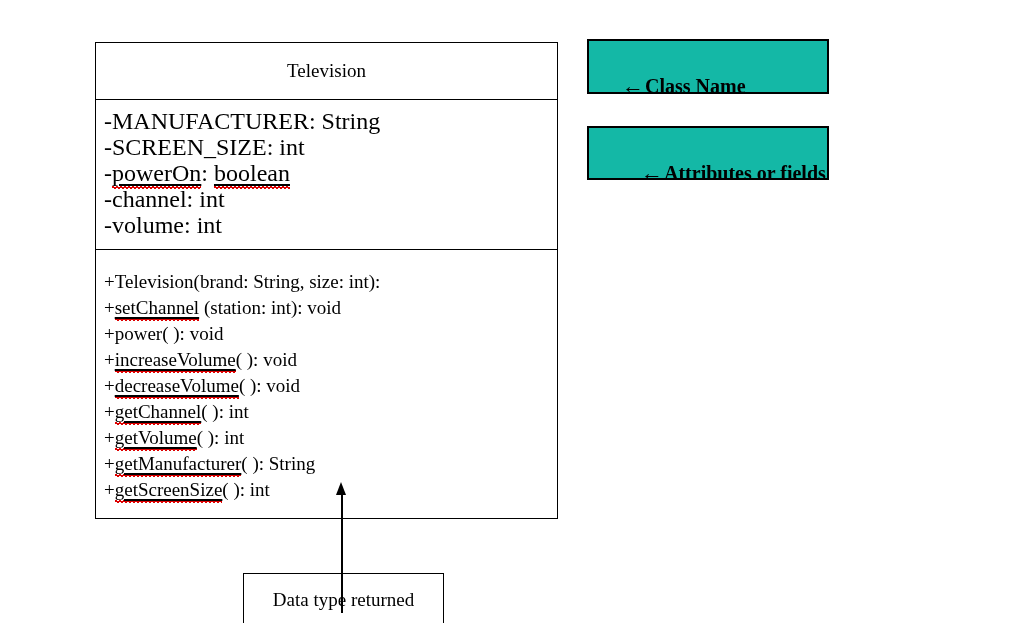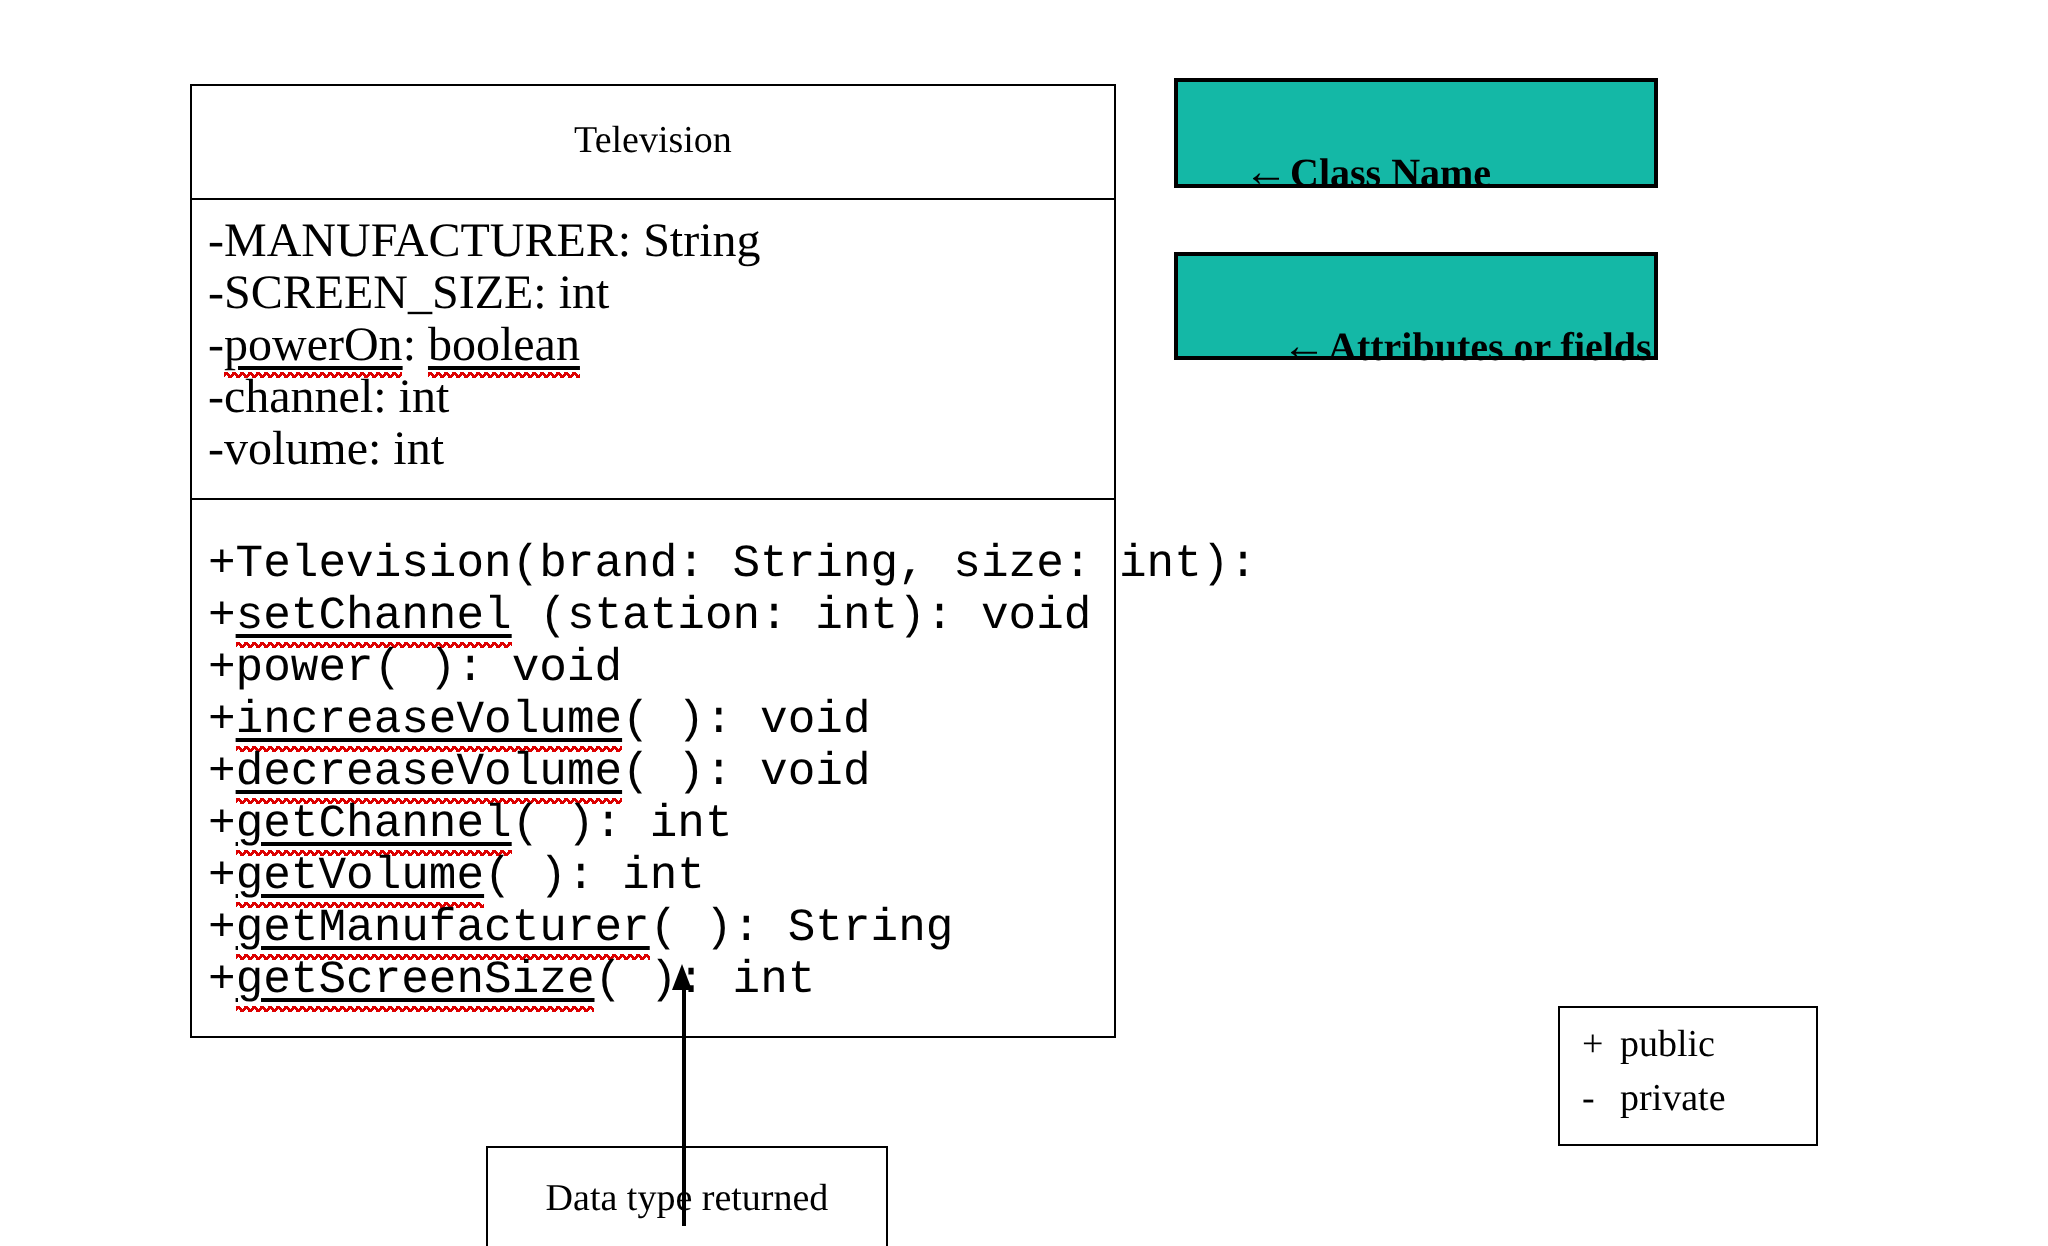--- a/index.html
+++ b/index.html
@@ -43,24 +43,23 @@
     box-sizing: border-box;
     border-bottom: 1.5px solid #000;
     padding: 8px 6px 0 8px;
     font-size: 24px;
     line-height: 26px;
     white-space: pre;
   }
   .uml-methods {
     box-sizing: border-box;
     padding: 19px 6px 0 8px;
-    font-size: 23px;
+    font-size: 19px;
     line-height: 26px;
     white-space: pre;
-    font-family: Liberation Mono, monospace;
   }
   .member-line { white-space: pre; }
 
   
   .flagged {
     text-decoration-line: underline;
     text-decoration-color: #000;
     text-decoration-thickness: 1.5px;
     text-underline-offset: 3px;
     padding: 0 0 3px 0;
@@ -160,28 +159,20 @@
 
   <div class="label-box" id="box-class-name">
     <span class="arrow-glyph">←</span><span>Class Name</span>
   </div>
 
   <div class="label-box" id="box-attributes">
     <span class="arrow-glyph">←</span><span>Attributes or fields</span>
   </div>
 
 
-  <div class="legend-box">
-    <div class="legend-row">
-      <span class="sym">+</span><span>public</span>
-    </div>
-    <div class="legend-row">
-      <span class="sym">-</span><span>private</span>
-    </div>
-  </div>
 
   <div class="callout-box">
     <span>Data type returned</span>
   </div>
   <div class="pointer-line"></div>
   <div class="pointer-head"></div>
 
 </div>
 
 </body></html>

